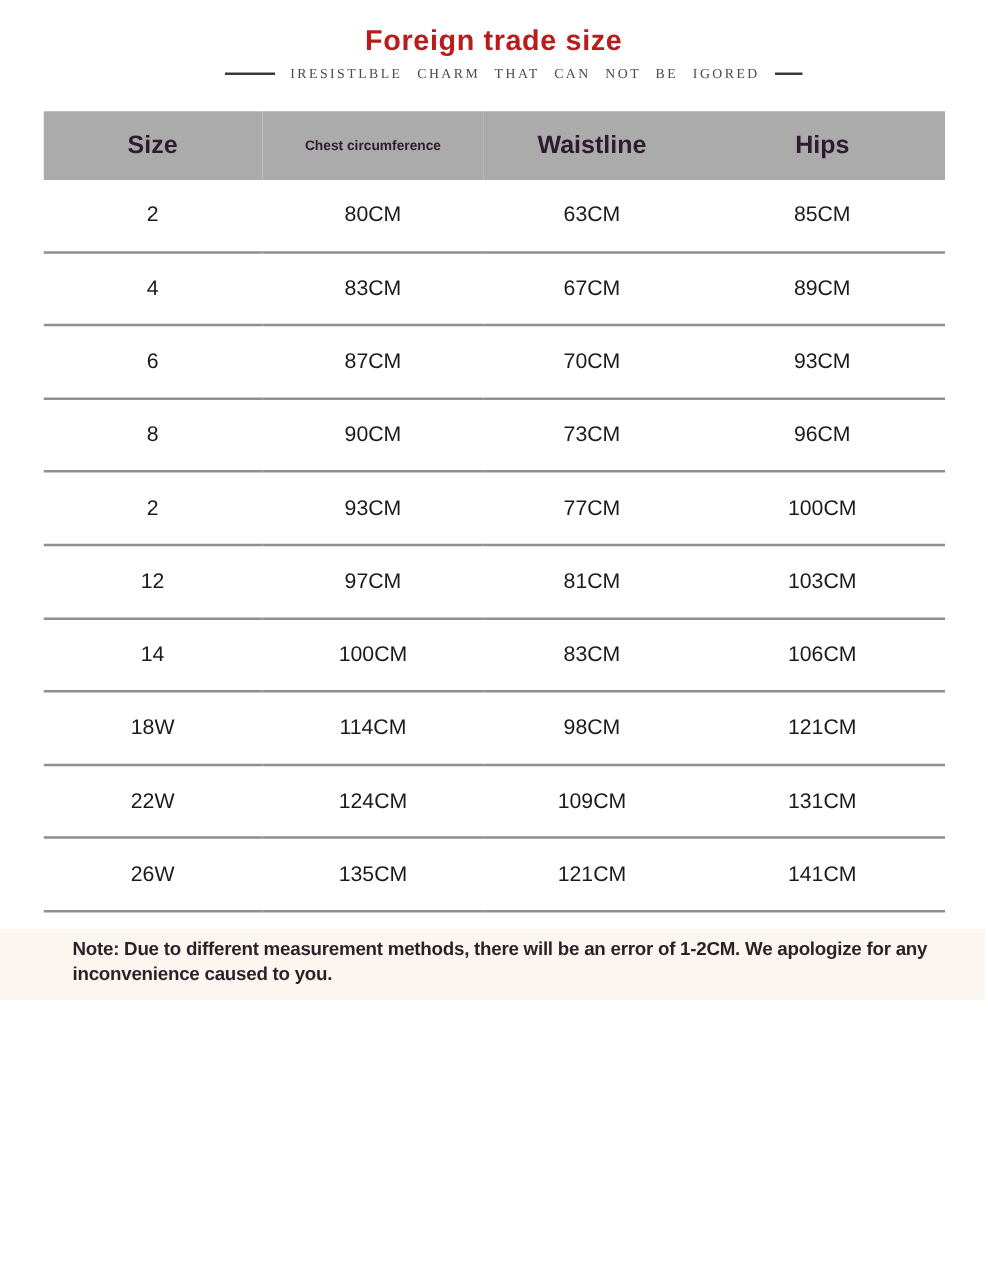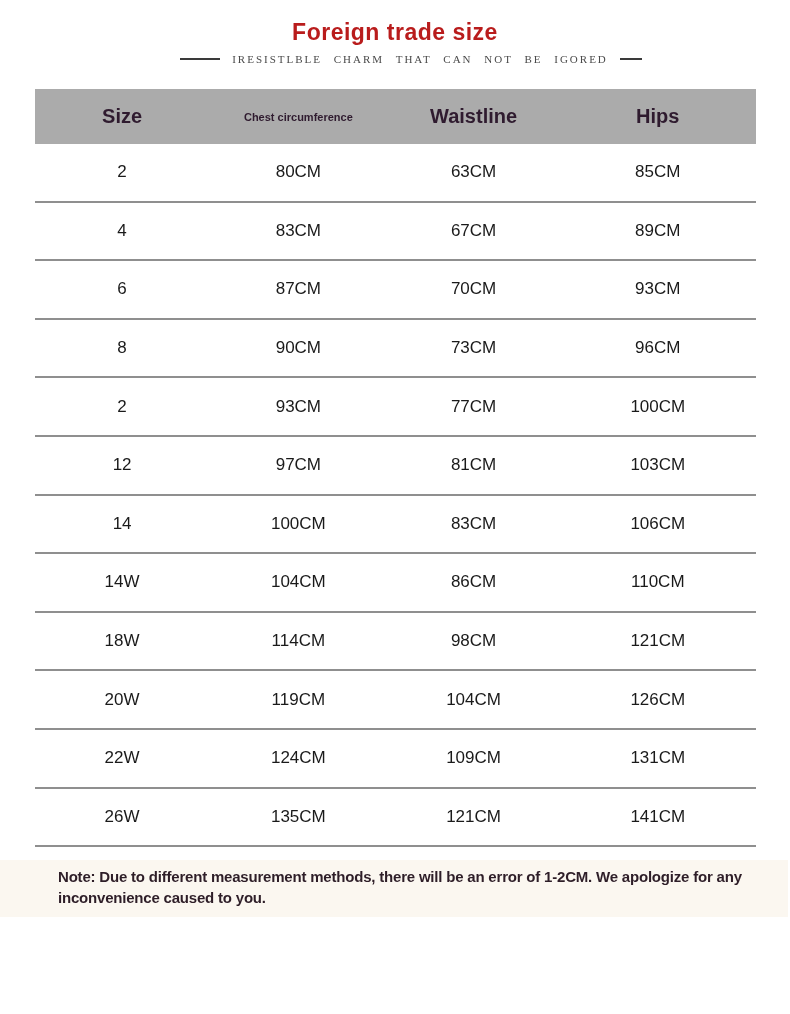--- a/index.html
+++ b/index.html
@@ -157,36 +157,24 @@
           <td>81CM</td>
           <td>103CM</td>
         </tr>
         <tr>
           <td>14</td>
           <td>100CM</td>
           <td>83CM</td>
           <td>106CM</td>
         </tr>
         <tr>
-          <td>14W</td>
-          <td>104CM</td>
-          <td>86CM</td>
-          <td>110CM</td>
-        </tr>
-        <tr>
           <td>18W</td>
           <td>114CM</td>
           <td>98CM</td>
           <td>121CM</td>
-        </tr>
-        <tr>
-          <td>20W</td>
-          <td>119CM</td>
-          <td>104CM</td>
-          <td>126CM</td>
         </tr>
         <tr>
           <td>22W</td>
           <td>124CM</td>
           <td>109CM</td>
           <td>131CM</td>
         </tr>
         <tr>
           <td>26W</td>
           <td>135CM</td>

